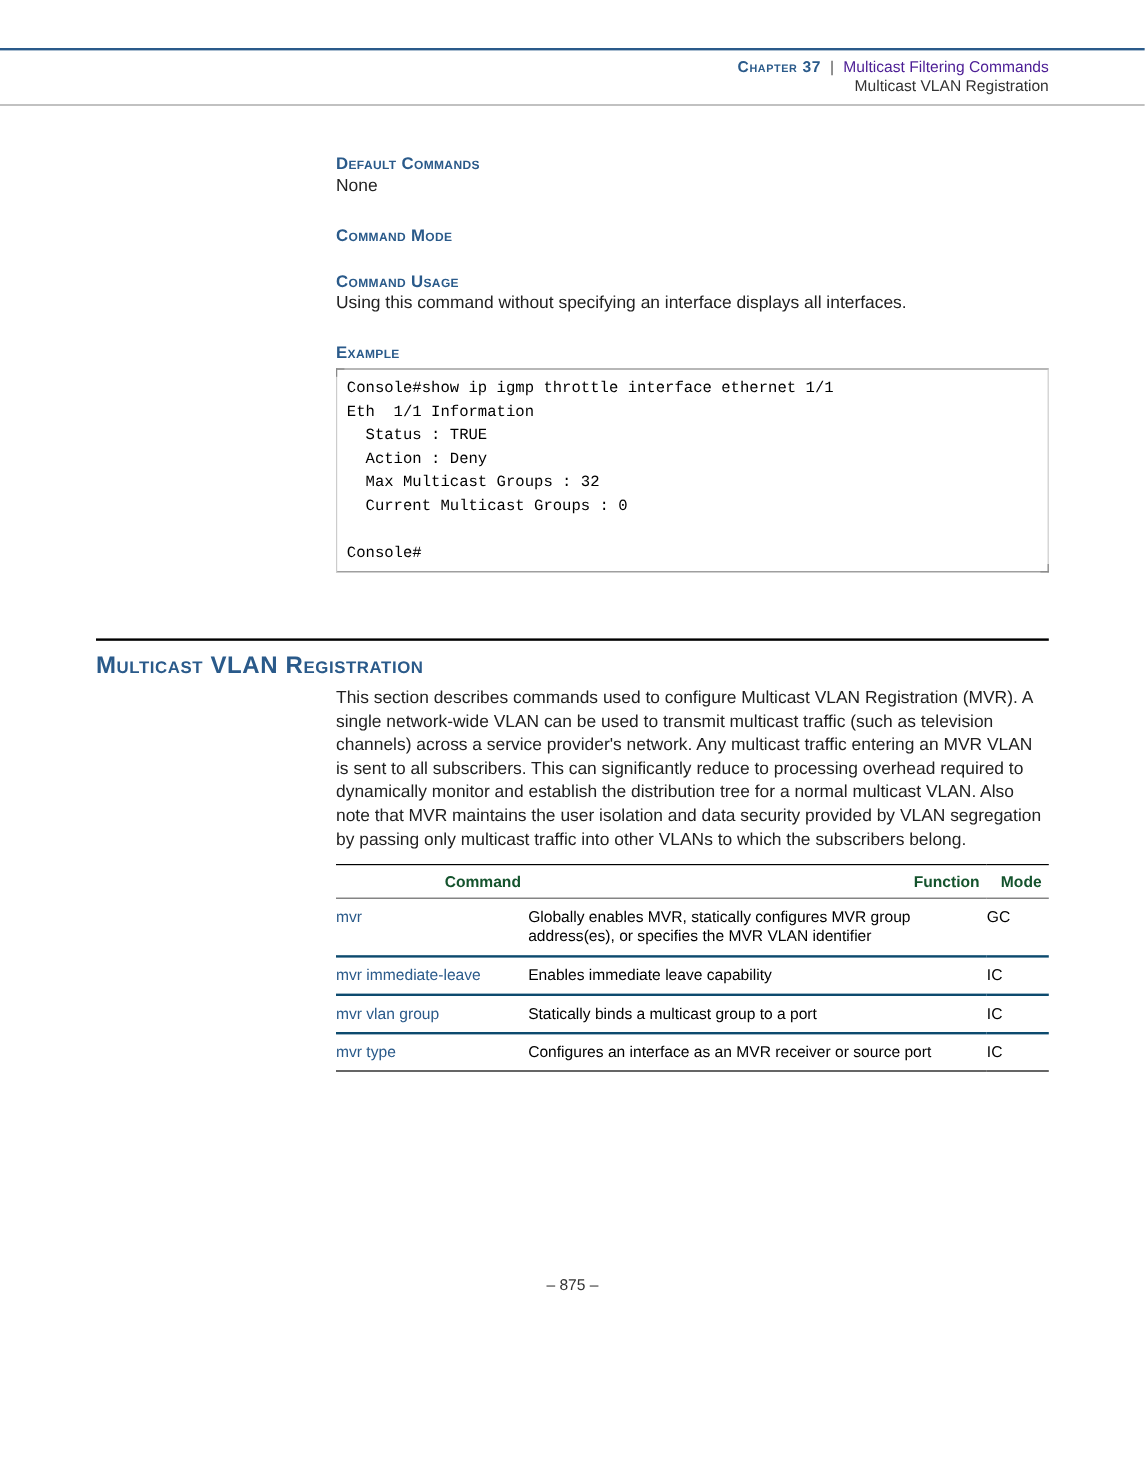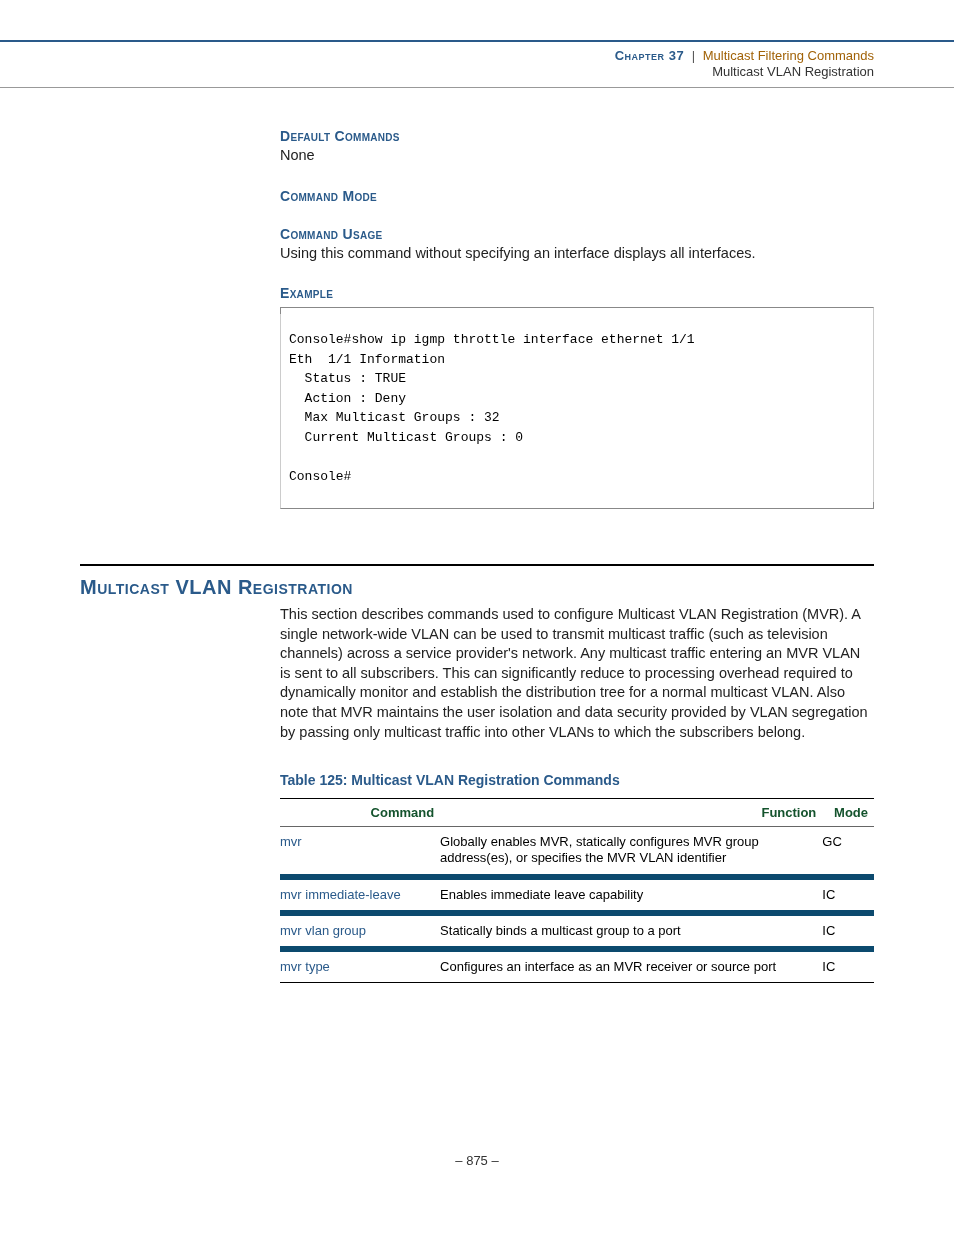--- a/index.html
+++ b/index.html
@@ -26,21 +26,21 @@
       font-variant: small-caps;
       font-weight: bold;
       color: #2a5a8a;
       letter-spacing: 0.5px;
     }
     .chapter-sep {
       color: #555;
       margin: 0 4px;
     }
     .chapter-title {
-      color: #a16207;
+      color: #4c1d95;
     }
     .chapter-sub {
       font-size: 13px;
       color: #333;
       margin-top: 1px;
     }
     .content {
       margin-left: 280px;
       margin-right: 80px;
       margin-top: 40px;
@@ -60,21 +60,21 @@
       margin-top: 2px;
     }
     .code-block {
       border-top: 1px solid #888;
       border-bottom: 1px solid #888;
       border-left: 1px solid #ccc;
       border-right: 1px solid #ccc;
       font-family: "Courier New", monospace;
       font-size: 13px;
       white-space: pre;
-      padding: 22px 8px;
+      padding: 6px 8px;
       margin-top: 6px;
       line-height: 1.5;
       position: relative;
     }
     .code-block::before {
       content: "";
       position: absolute;
       top: -1px;
       left: -1px;
       width: 6px;
@@ -121,21 +121,21 @@
       border-top: 1.5px solid #000;
       border-bottom: 1px solid #666;
     }
     .cmd-table th {
       text-align: right;
       font-weight: bold;
       padding: 6px 6px 6px 0;
       color: #14532d;
     }
     .cmd-table tbody tr {
-      border-bottom: 6px solid #0c4a6e;
+      border-bottom: 2px solid #0c4a6e;
     }
     .cmd-table tbody tr:last-child {
       border-bottom: 1.5px solid #000;
     }
     .cmd-table td {
       vertical-align: top;
       padding: 7px 10px 7px 0;
       line-height: 1.25;
     }
     .cmd-table td.cmd-name {
@@ -188,21 +188,20 @@
 
 Console#</div>
 </div>
 
 <div class="section-rule"></div>
 <div class="section-heading">Multicast VLAN Registration</div>
 
 <div class="content" style="margin-top:6px;">
   <div class="body-text">This section describes commands used to configure Multicast VLAN Registration (MVR). A single network-wide VLAN can be used to transmit multicast traffic (such as television channels) across a service provider's network. Any multicast traffic entering an MVR VLAN is sent to all subscribers. This can significantly reduce to processing overhead required to dynamically monitor and establish the distribution tree for a normal multicast VLAN. Also note that MVR maintains the user isolation and data security provided by VLAN segregation by passing only multicast traffic into other VLANs to which the subscribers belong.</div>
 
-  <div class="table-caption">Table 125: Multicast VLAN Registration Commands</div>
 
   <table class="cmd-table">
     <thead>
       <tr>
         <th>Command</th>
         <th>Function</th>
         <th>Mode</th>
       </tr>
     </thead>
     <tbody>

